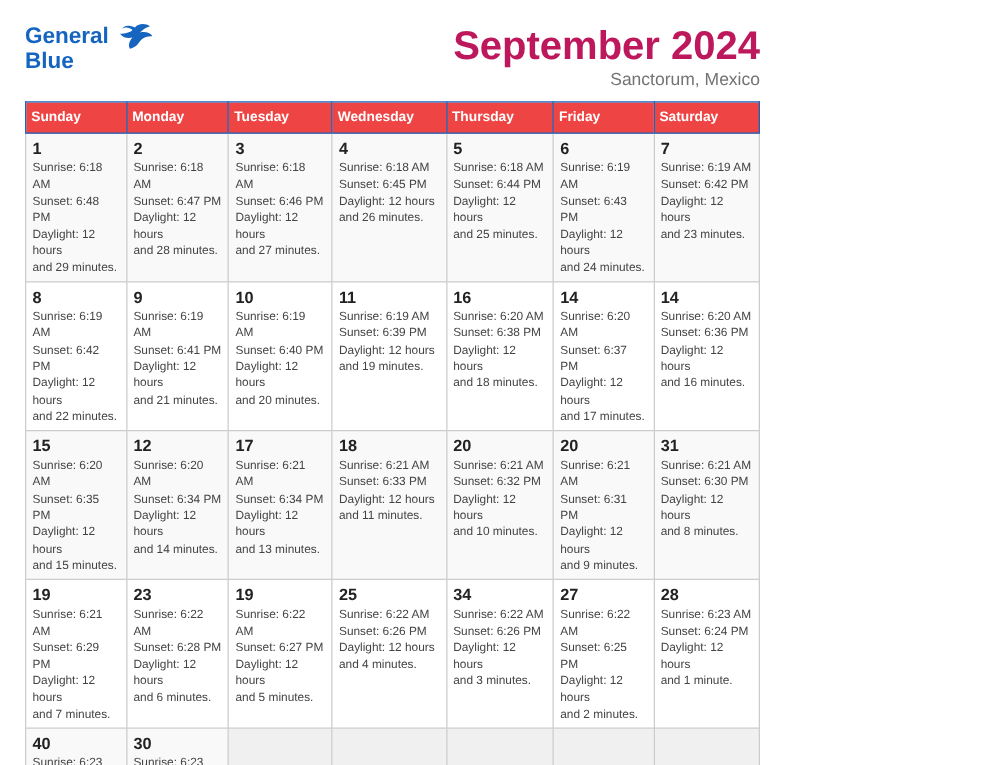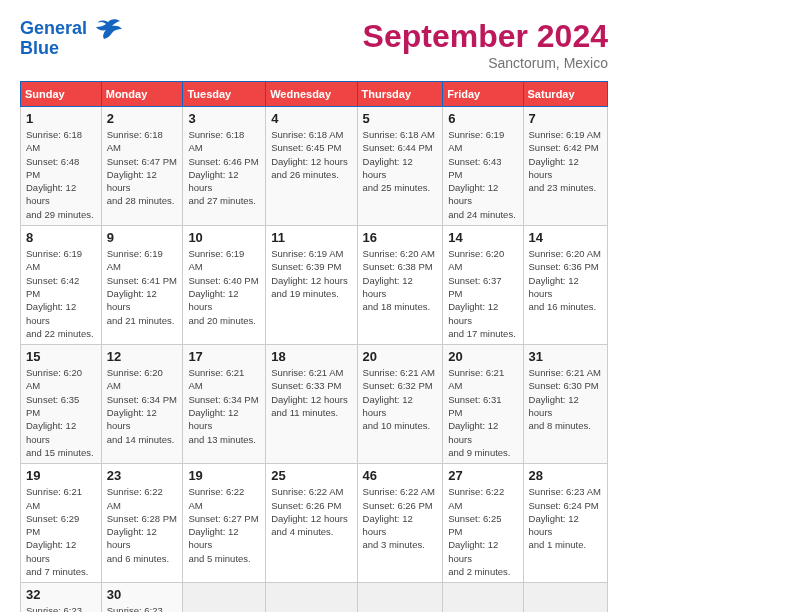--- a/index.html
+++ b/index.html
@@ -293,21 +293,21 @@
 and 5 minutes.</div>
           </td>
           <td>
             <span class="day-num">25</span>
             <div class="day-info" style="white-space: pre-line;">Sunrise: 6:22 AM
 Sunset: 6:26 PM
 Daylight: 12 hours
 and 4 minutes.</div>
           </td>
           <td>
-            <span class="day-num">46</span>
+            <span class="day-num">34</span>
             <div class="day-info" style="white-space: pre-line;">Sunrise: 6:22 AM
 Sunset: 6:26 PM
 Daylight: 12 hours
 and 3 minutes.</div>
           </td>
           <td>
             <span class="day-num">27</span>
             <div class="day-info" style="white-space: pre-line;">Sunrise: 6:22 AM
 Sunset: 6:25 PM
 Daylight: 12 hours
@@ -316,21 +316,21 @@
           <td>
             <span class="day-num">28</span>
             <div class="day-info" style="white-space: pre-line;">Sunrise: 6:23 AM
 Sunset: 6:24 PM
 Daylight: 12 hours
 and 1 minute.</div>
           </td>
         </tr>
         <tr>
           <td>
-            <span class="day-num">32</span>
+            <span class="day-num">40</span>
             <div class="day-info" style="white-space: pre-line;">Sunrise: 6:23 AM
 Sunset: 6:23 PM
 Daylight: 12 hours
 and 0 minutes.</div>
           </td>
           <td>
             <span class="day-num">30</span>
             <div class="day-info" style="white-space: pre-line;">Sunrise: 6:23 AM
 Sunset: 6:22 PM
 Daylight: 11 hours

